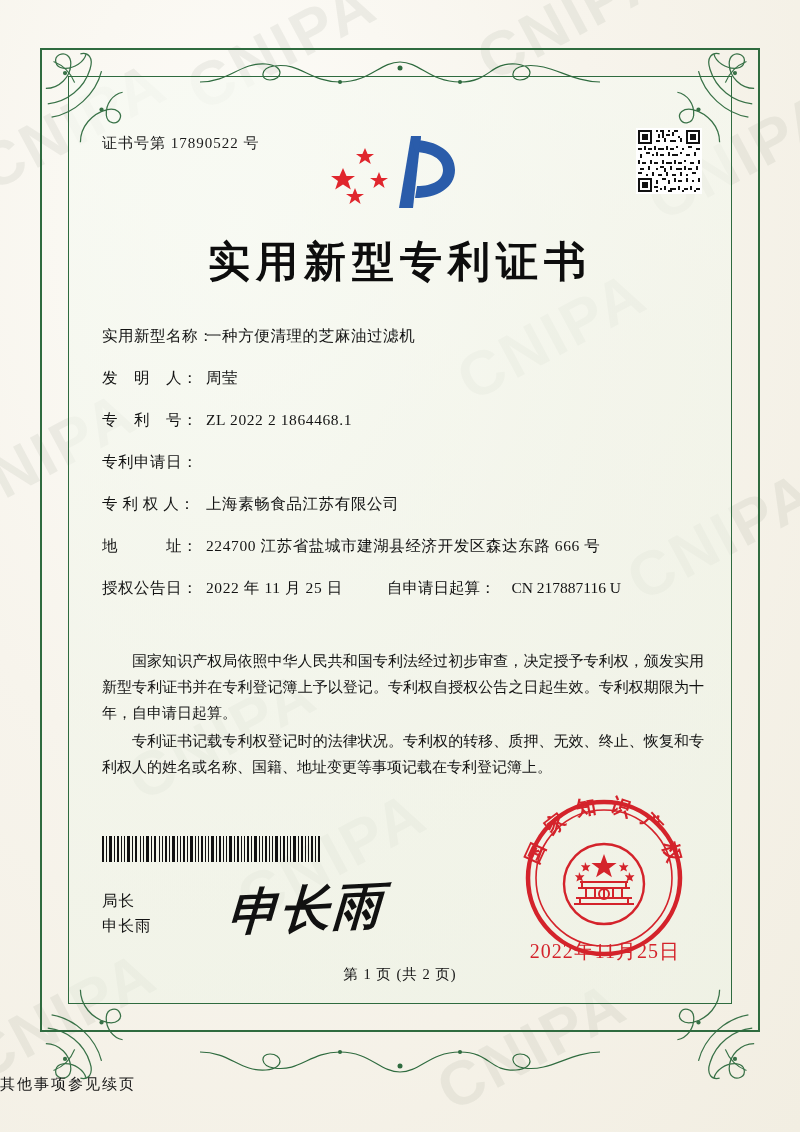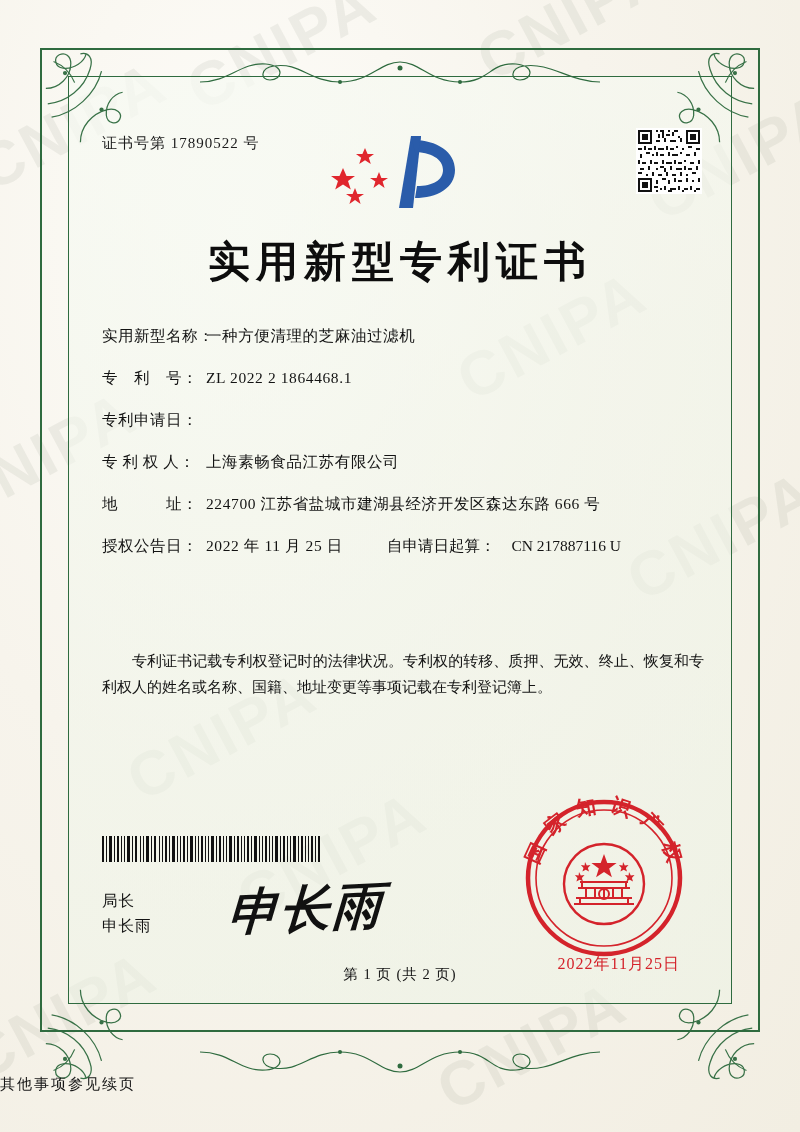--- a/index.html
+++ b/index.html
@@ -217,24 +217,23 @@
     top: 712px;
     width: 180px;
     height: 180px;
   }
   .seal svg { width:100%; height:100%; display:block; }
   .seal-date {
     position: absolute;
     right: 52px;
     top: 862px;
     color: #d4232b;
-    font-size: 16px;
+    font-size: 20px;
     letter-spacing: 1px;
     white-space: nowrap;
-    margin-top: 16px;
   }
 
   .page-no {
     position: absolute;
     left: 0;
     right: 0;
     bottom: 46px;
     text-align: center;
     font-size: 14.5px;
     color: #131313;
@@ -459,20 +458,24 @@
     </div>
 
     <div class="title">实用新型专利证书</div>
 
     <div class="fields">
       <div class="field-row">
         <span class="f-label">实用新型名称：</span>
         <span class="f-value">一种方便清理的芝麻油过滤机</span>
       </div>
       <div class="field-row">
+        <span class="f-label">发　明　人：</span>
+        <span class="f-value">周莹</span>
+      </div>
+      <div class="field-row">
         <span class="f-label">专　利　号：</span>
         <span class="f-value">ZL 2022 2 1864468.1</span>
       </div>
       <div class="field-row">
         <span class="f-label">专利申请日：</span>
       </div>
       <div class="field-row">
         <span class="f-label">专 利 权 人：</span>
         <span class="f-value">上海素畅食品江苏有限公司</span>
       </div>
@@ -482,20 +485,21 @@
       </div>
       <div class="field-row dual">
         <span class="f-label">授权公告日：</span>
         <span class="f-value">2022 年 11 月 25 日</span>
         <span class="dual-second-label">自申请日起算：</span>
         <span style="margin-left:16px;">CN 217887116 U</span>
       </div>
     </div>
 
     <div class="paragraphs">
+      <p>国家知识产权局依照中华人民共和国专利法经过初步审查，决定授予专利权，颁发实用新型专利证书并在专利登记簿上予以登记。专利权自授权公告之日起生效。专利权期限为十年，自申请日起算。</p>
       <p>专利证书记载专利权登记时的法律状况。专利权的转移、质押、无效、终止、恢复和专利权人的姓名或名称、国籍、地址变更等事项记载在专利登记簿上。</p>
     </div>
 
     <div class="barcode">
       <svg viewBox="0 0 218 26" shape-rendering="crispEdges">
         <rect width="218" height="26" fill="none"></rect>
         <g fill="#111">
           <rect x="0" y="0" width="2" height="26"></rect>
             <rect x="4" y="0" width="1" height="26"></rect>
           <rect x="7" y="0" width="3" height="26"></rect>

